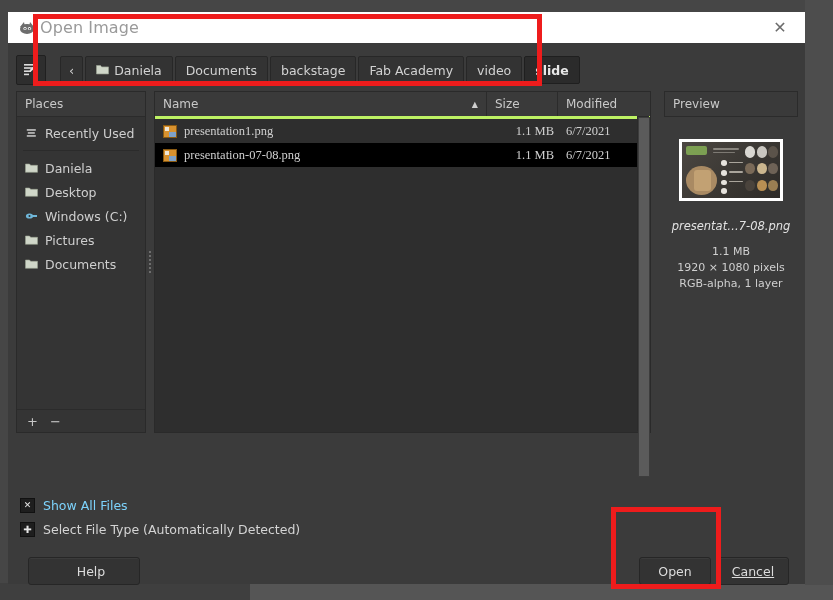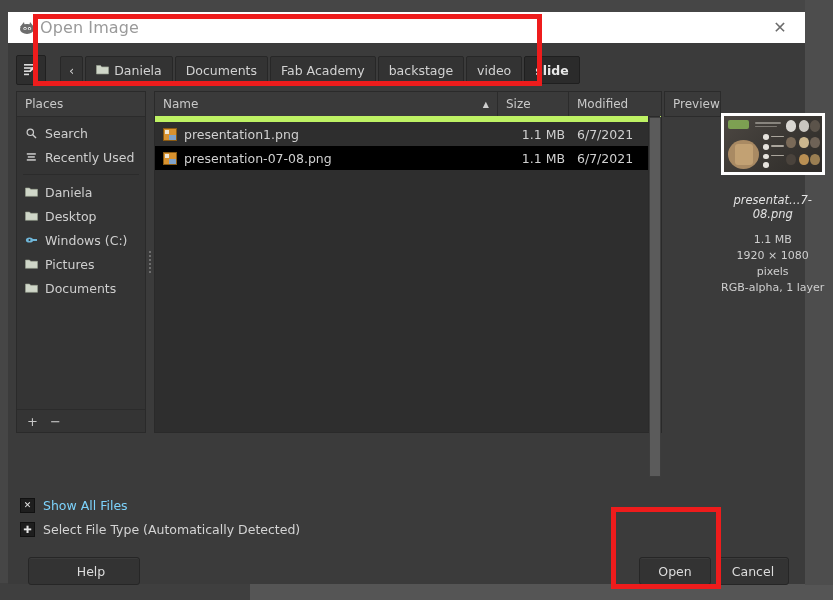--- a/index.html
+++ b/index.html
@@ -71,42 +71,42 @@
                  display:flex; align-items:center; gap:12px; padding-left:10px; }
   .pm-btn { color:#c6c6c6; font-size:13px; line-height:1; }
 
   
   .grip { width:8px; background:#3b3b3b; display:flex; align-items:center; justify-content:center; }
   .grip i { display:block; width:2px; height:22px;
             background:repeating-linear-gradient(#6e6e6e 0 2px, transparent 2px 4px); }
 
   
   .filelist { flex:1; background:#2e2e2e; border:1px solid #2a2a2a; display:flex; flex-direction:column; position:relative; }
-  .fl-head { height:24px; background:#3a3a3a; border-bottom:6px solid #bef264; display:flex; align-items:stretch; }
+  .fl-head { height:24px; background:#3a3a3a; border-bottom:3px solid #bef264; display:flex; align-items:stretch; }
   .fl-col { display:flex; align-items:center; color:#c9c9c9; font-size:12px; position:relative; }
   .fl-col.name { flex:1; padding-left:8px; border-right:1px solid #2b2b2b; }
   .fl-col.size { width:62px; padding-left:8px; border-right:1px solid #2b2b2b; }
   .fl-col.mod  { width:84px; padding-left:8px; }
   .sort-caret { position:absolute; right:8px; color:#cfcfcf; font-size:8px; }
   .fl-rows { flex:1; }
-  .frow { height:24px; display:flex; align-items:center; color:#d0d0d0; font-size:12.5px; }
+  .frow { height:24px; display:flex; align-items:center; color:#d0d0d0; font-size:12.5px;font-family:Liberation Serif, serif; }
   .frow.sel { background:#000000; }
   .frow .nm { flex:1; display:flex; align-items:center; gap:7px; padding-left:8px; white-space:nowrap; }
   .frow .sz { width:62px; text-align:right; padding-right:6px; }
   .frow .md { width:84px; padding-left:6px; }
   .fileicon { width:12px; height:11px; background:#d8922f; border:1px solid #8a5a12; position:relative; flex:none; }
   .fileicon::after { content:""; position:absolute; left:1px; top:1px; width:4px; height:4px; background:#efe7d6; }
   .fileicon::before { content:""; position:absolute; right:0px; bottom:0px; width:7px; height:5px; background:#7fa2c9; }
 
   
   .vscroll { position:absolute; right:1px; top:24px; bottom:1px; width:12px; background:#2b2b2b; }
   .vthumb { position:absolute; left:1px; top:1px; width:10px; height:358px; background:#5b5b5b; border:1px solid #3d3d3d; }
 
   
-  .preview { width:134px; margin-left:2px; display:flex; flex-direction:row;justify-content:space-between; }
+  .preview { width:134px; margin-left:13px; display:flex; flex-direction:column;justify-content:space-between; }
   .pv-head { height:24px; background:#3a3a3a; border:1px solid #2b2b2b;
              display:flex; align-items:center; padding-left:8px; color:#c9c9c9; font-size:12px; }
   .pv-body { flex:1; display:flex; flex-direction:column; align-items:center; padding-top:22px; }
   .thumb-frame { width:104px; height:62px; background:#ffffff; padding:3px; box-sizing:border-box; }
   .thumb { width:100%; height:100%; position:relative; overflow:hidden;
            background:linear-gradient(135deg,#4c4742 0%,#3a3733 55%,#2e2b28 100%); }
   .th-pill { position:absolute; border-radius:50%; }
   .pv-name { margin-top:18px; font-size:11.5px; font-style:italic; color:#e2e2e2; text-align:center; }
   .pv-meta { margin-top:11px; font-size:11px; color:#cfcfcf; text-align:center; line-height:1.45; }
 
@@ -122,21 +122,21 @@
 
   
   .btn {
     height:26px; min-width:64px; padding:0 16px; background:#333333;
     border:1px solid #262626; border-radius:3px; color:#dcdcdc; font-size:12.5px;
     display:flex; align-items:center; justify-content:center;
     box-shadow: inset 0 1px 0 rgba(255,255,255,.045);
   }
   .btn-help   { position:absolute; left:20px;  top:514px;padding-left:30px; }
   .btn-open   { position:absolute; left:631px; top:514px; width:70px; padding:0; }
-  .btn-cancel { position:absolute; left:709px; top:514px; width:70px; padding:0; }
+  .btn-cancel { position:absolute; left:709px; top:514px; width:70px; padding:0;text-decoration:underline; }
 
   
   .anno { position:absolute; border:5px solid #ee1c1c; box-sizing:border-box; pointer-events:none; }
   .anno-top    { left:33px;  top:14px;  width:509px; height:72px; }
   .anno-bottom { left:611px; top:507px; width:110px; height:82px; }
 </style>
 </head>
 <body>
 
 <div id="root">
@@ -188,49 +188,40 @@
                 <path d="M0.5 1.5 h4 l1.2 1.4 H12.5 v7 H0.5 Z" fill="#cfd6c8" stroke="#9aa292" stroke-width="0.7"></path>
               </svg>
             </span>
             <span>Daniela</span>
           </div>
 
           <div class="crumb">
             <span>Documents</span>
           </div>
           <div class="crumb">
+            <span>backstage</span>
+          </div>
+          <div class="crumb">
             <span>Fab Academy</span>
-          </div>
-          <div class="crumb">
-            <span>backstage</span>
           </div>
           <div class="crumb">
             <span>video</span>
           </div>
           <div class="crumb active">
             <span>slide</span>
           </div>
         </div>
       </div>
 
       <div class="panes">
 
         <div class="places">
           <div class="places-head">Places</div>
 
           <div class="places-list">
-            <div class="place">
-              <span class="gl">
-                <svg width="11" height="11" viewBox="0 0 11 11">
-                  <circle cx="4.3" cy="4.3" r="3.2" fill="none" stroke="#cccccc" stroke-width="1.2"></circle>
-                  <line x1="6.7" y1="6.7" x2="10" y2="10" stroke="#cccccc" stroke-width="1.4"></line>
-                </svg>
-              </span>
-              <span>Search</span>
-            </div>
 
             <div class="place">
               <span class="gl">
                 <svg width="11" height="11" viewBox="0 0 11 11">
                   <rect x="0.8" y="1.2" width="9" height="1.5" fill="#cccccc"></rect>
                   <rect x="1.8" y="4.2" width="7" height="1.5" fill="#cccccc"></rect>
                   <rect x="0.8" y="7.2" width="9" height="1.5" fill="#cccccc"></rect>
                 </svg>
               </span>
               <span>Recently Used</span>

